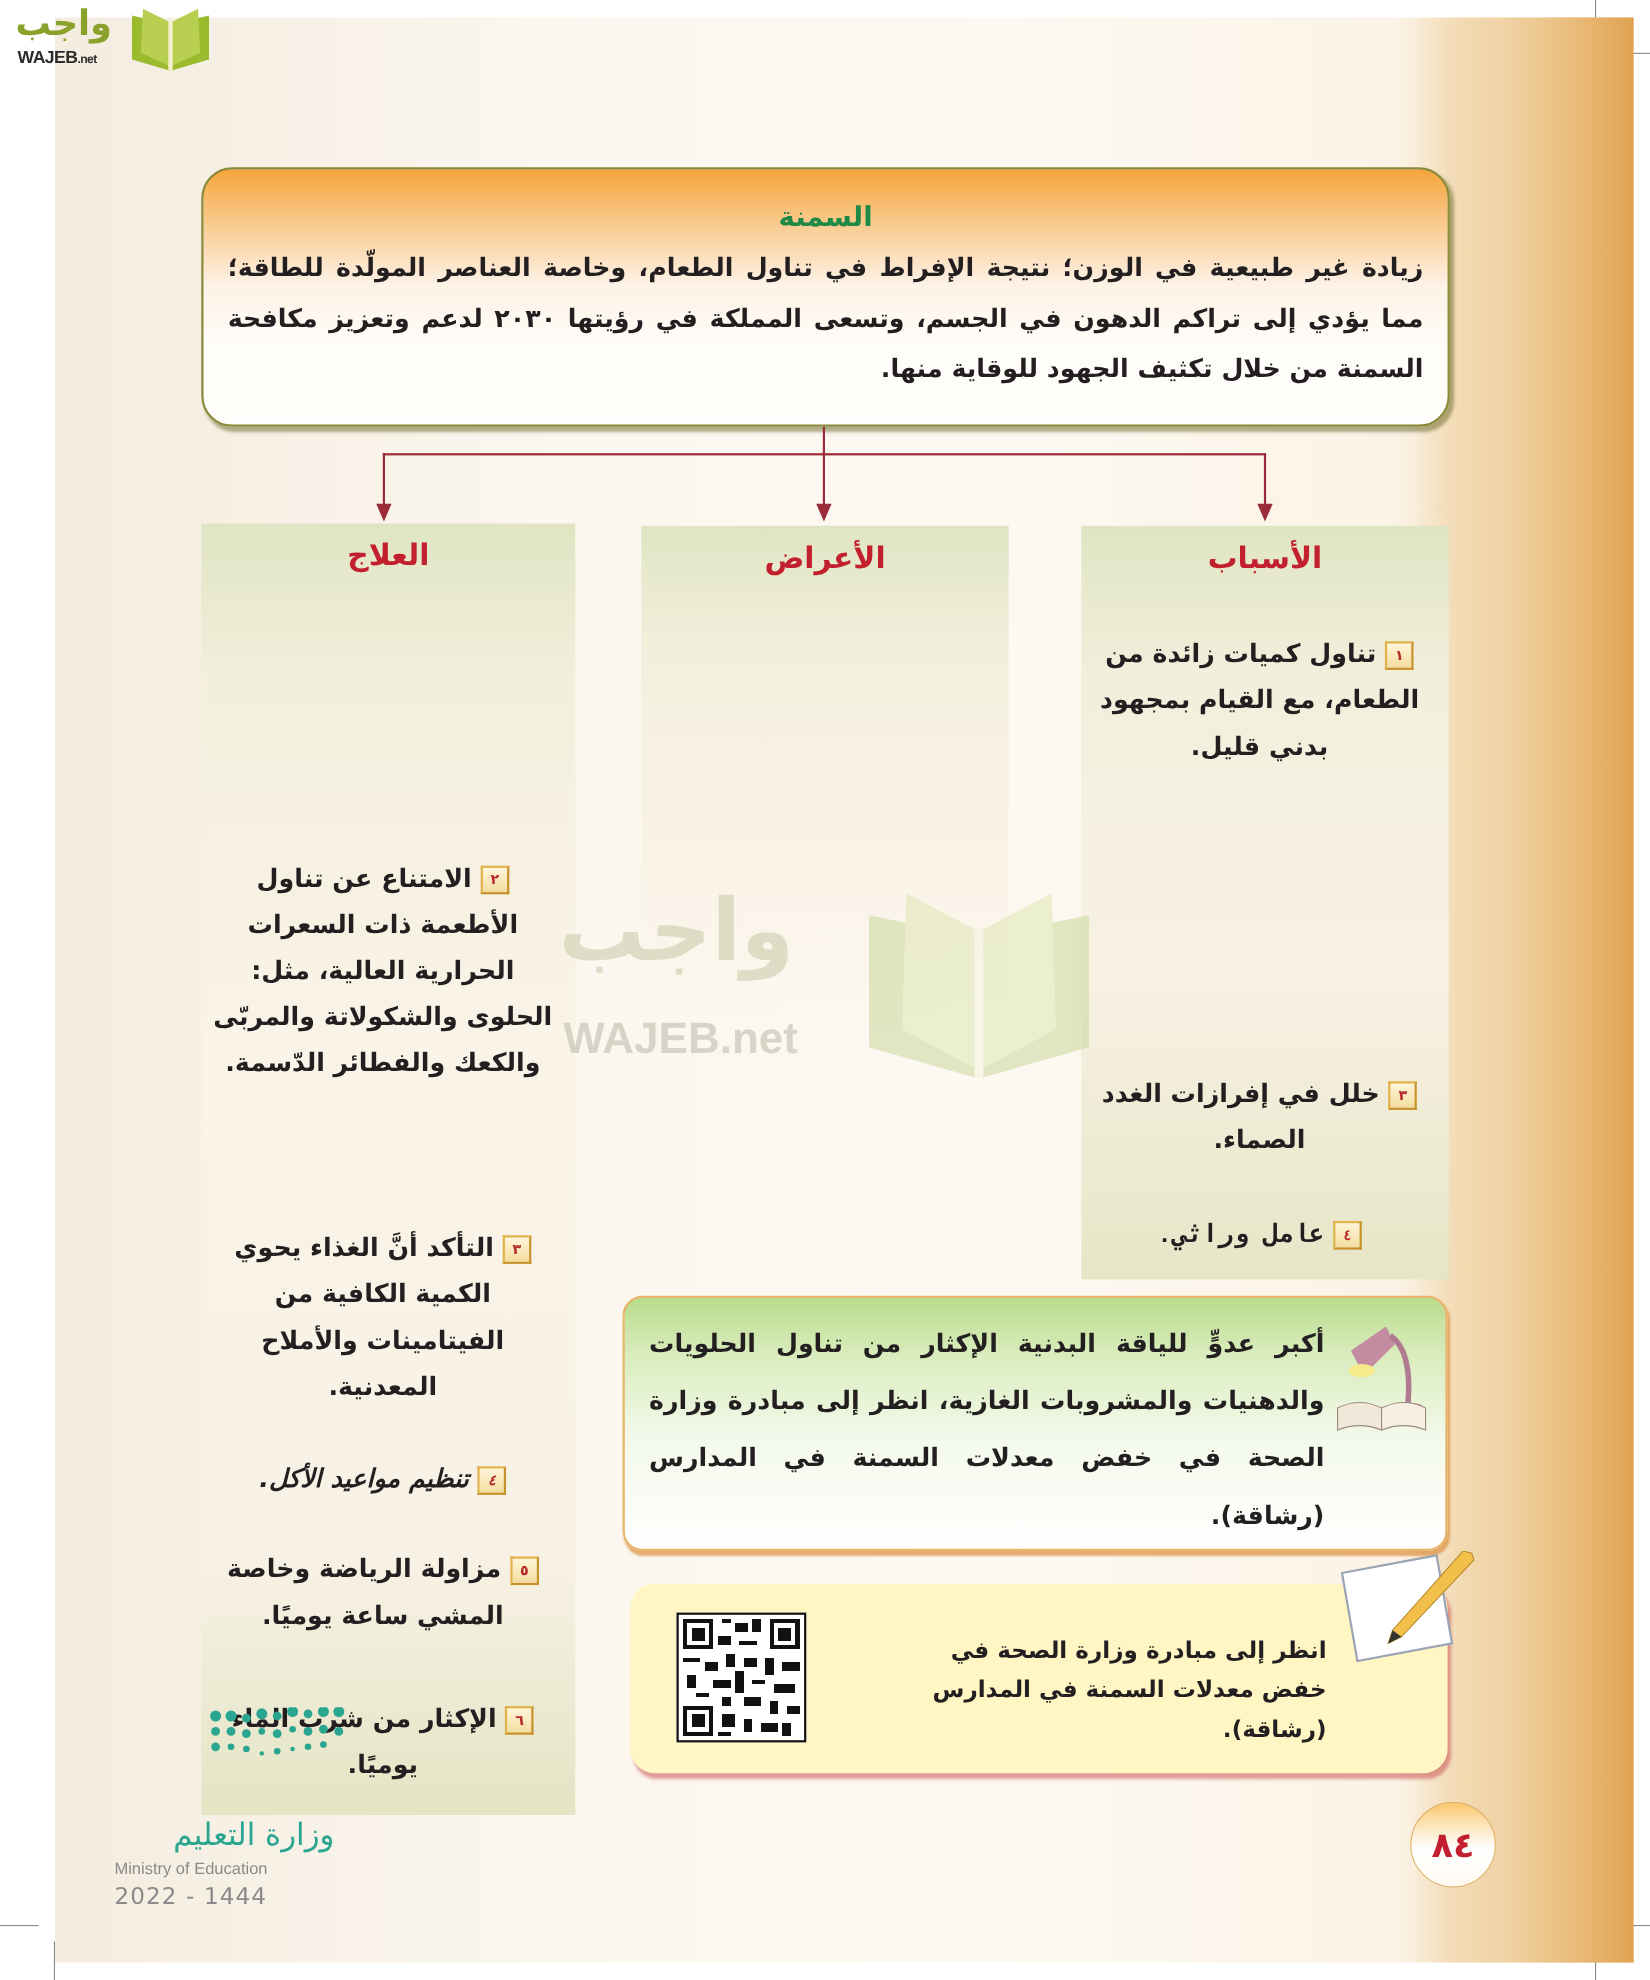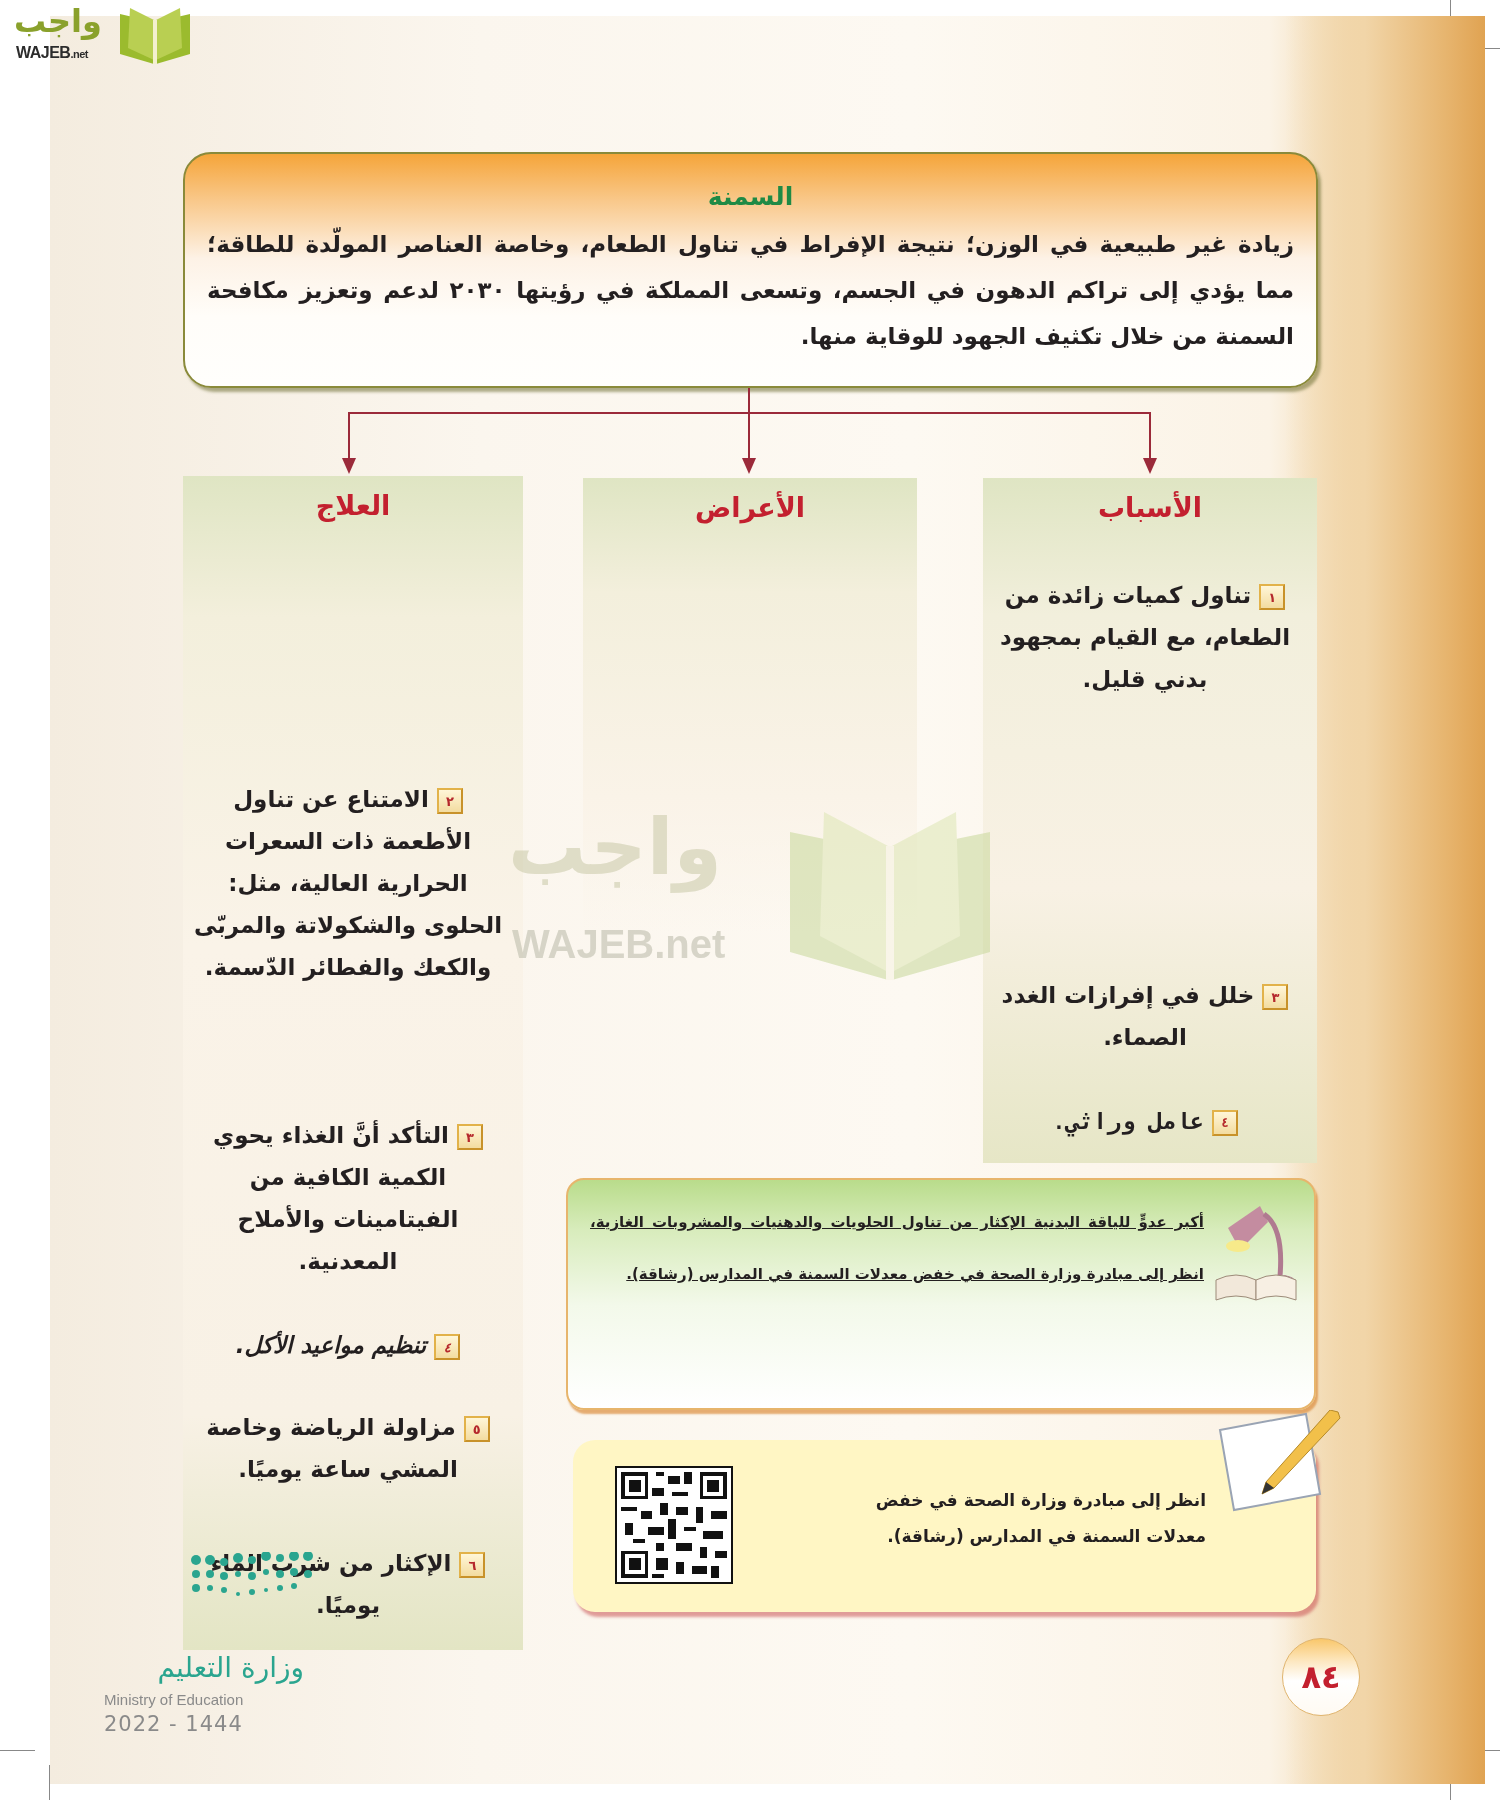--- a/index.html
+++ b/index.html
@@ -68,31 +68,31 @@
     .wm-book { position: absolute; left: 272px; top: 0; width: 220px; height: 170px; }
 
     
     .tip-box {
       position: absolute; left: 566px; top: 1178px; width: 750px; height: 232px;
       border-radius: 18px; border: 2px solid #e7b56c;
       background: linear-gradient(180deg, #b9dc8b 0%, #d8ecbc 22%, #f3f9ea 55%, #ffffff 100%);
       box-shadow: 2px 4px 2px rgba(220,140,60,0.7);
       direction: rtl; padding: 16px 110px 0 22px;
     }
-    .tip-text { font-weight: bold; font-size: 15px; line-height: 52px; text-align: justify; color: #231f20; text-decoration: underline; }
+    .tip-text { font-weight: bold; font-size: 23px; line-height: 52px; text-align: justify; color: #231f20; }
     .lamp-icon { position: absolute; right: 14px; top: 18px; width: 86px; height: 110px; }
 
     
     .qr-box {
       position: absolute; left: 573px; top: 1440px; width: 743px; height: 172px;
       border-radius: 22px; background: #fff6c4;
       box-shadow: 3px 5px 3px rgba(200,80,80,0.55);
       direction: rtl;
     }
-    .qr-text { position: absolute; right: 110px; top: 42px; width: 360px; font-weight: bold; font-size: 17px; line-height: 36px; color: #231f20; text-align: right; }
+    .qr-text { position: absolute; right: 110px; top: 42px; width: 360px; font-weight: bold; font-size: 21px; line-height: 36px; color: #231f20; text-align: right; }
     .qr-code { position: absolute; left: 42px; top: 26px; width: 118px; height: 118px; background: #fff; border: 2px solid #111; }
     .note-icon { position: absolute; right: -26px; top: -30px; width: 140px; height: 110px; }
 
     
     .ministry { position: absolute; left: 104px; top: 1552px; width: 200px; direction: ltr; }
     .ministry-dots { position: absolute; left: 84px; -webkit-text-fill-color: initial; }
     .ministry-ar { font: 28px "DejaVu Sans", sans-serif; color: #2aa58f; direction: rtl; text-align: right; margin-top: 99px; height: 36px; }
     .ministry-en { font: 15px "Liberation Sans", sans-serif; color: #8a8a8a; margin-top: 4px; }
     .ministry-year { font: 21px "DejaVu Sans", sans-serif; color: #8a8a8a; margin-top: 4px; letter-spacing: 1px; }
 

